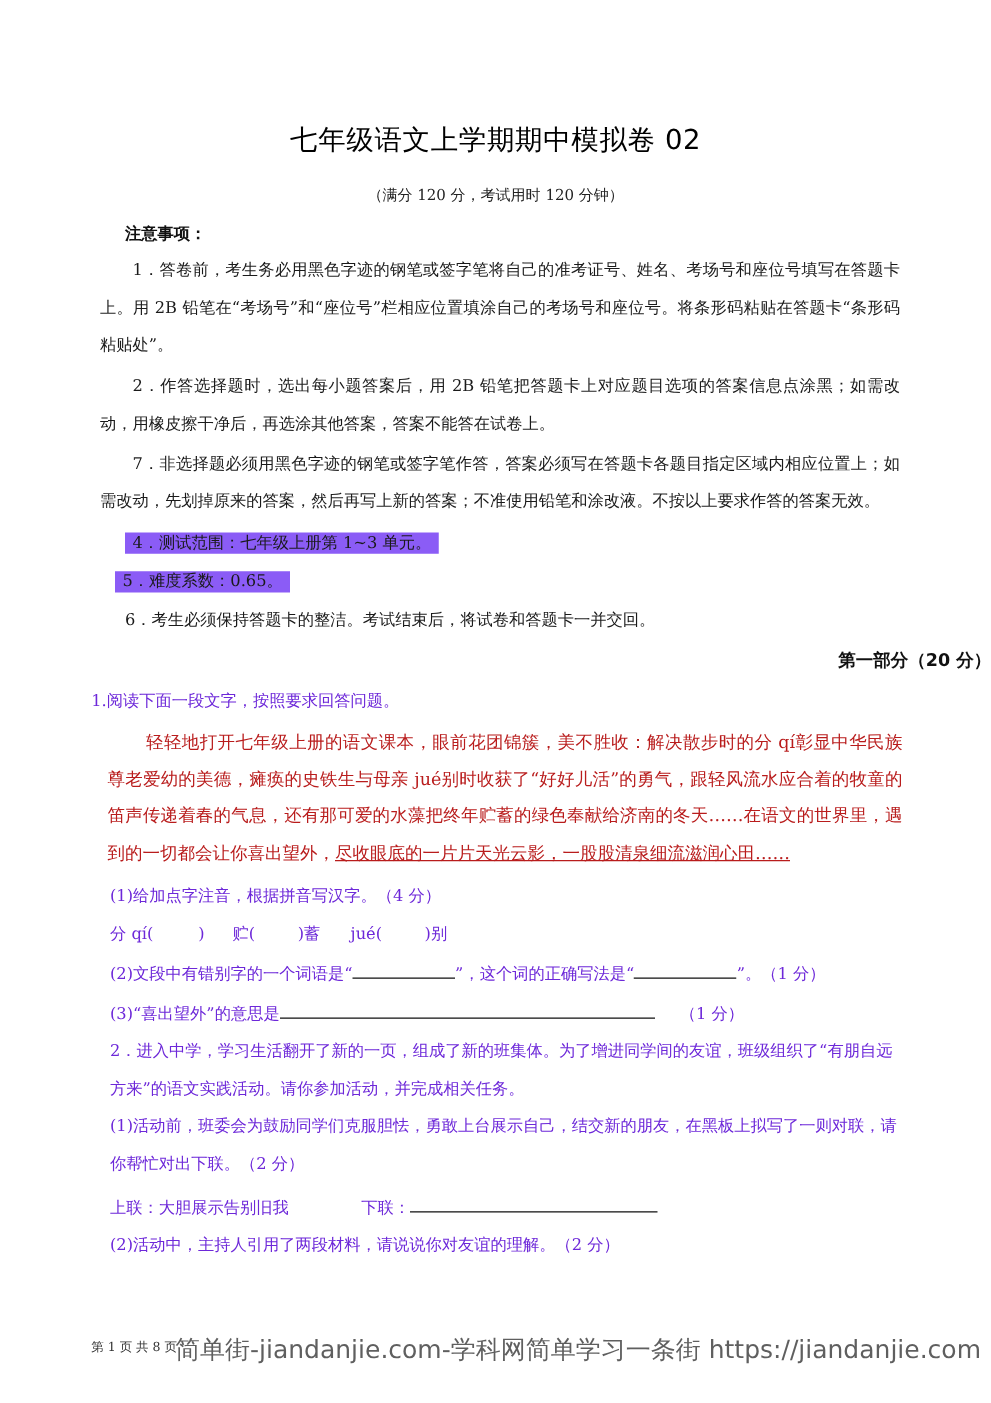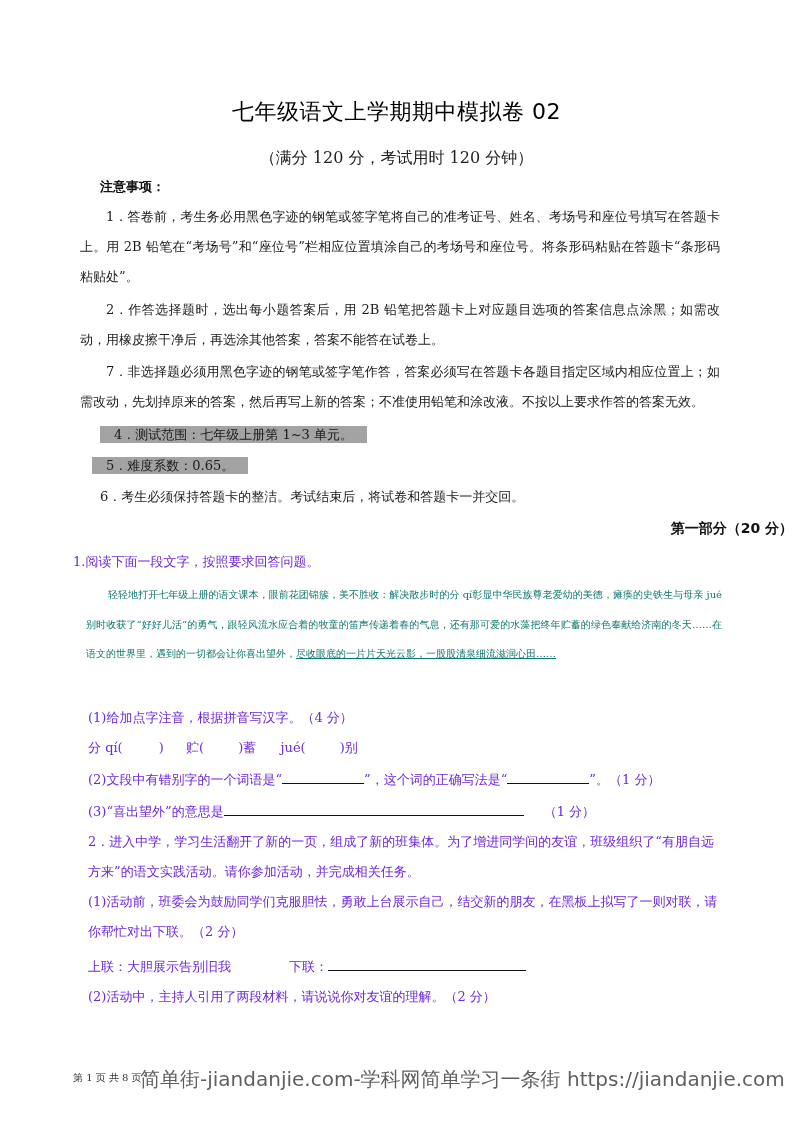--- a/index.html
+++ b/index.html
@@ -9,44 +9,44 @@
       color: #111;
     }
     .page { position: absolute; left: 0; top: 0; width: 793px; height: 1122px; }
     .title {
       position: absolute; top: 97px; left: 0; width: 793px; text-align: center;
       font-family: "DejaVu Sans", "Liberation Sans", sans-serif;
       font-size: 22px; font-weight: normal; letter-spacing: 0.5px; color: #000;
     }
     .subtitle {
       position: absolute; top: 148px; left: 0; width: 793px; text-align: center;
-      font-size: 16px; color: #222;
+      font-size: 12px; color: #222;
     }
     .notice-head {
       position: absolute; top: 178px; left: 100px;
       font-family: "DejaVu Sans", "Liberation Sans", sans-serif;
       font-size: 13px; font-weight: bold;
     }
     .para {
       position: absolute; left: 80px; width: 640px;
       font-size: 13px; line-height: 30px; color: #1a1a1a;
       text-align: justify;
     }
     .indent { text-indent: 2em; }
-    .hl { background: #a3a3a3; padding: 1px 14px; }
+    .hl { background: #8b5cf6; padding: 1px 6px; }
     .section-title {
       position: absolute; top: 520px; left: 0; width: 793px; text-align: right;
       font-family: "DejaVu Sans", "Liberation Sans", sans-serif;
       font-size: 14px; font-weight: bold;
     }
     .q { position: absolute; left: 73px; width: 650px; font-size: 13px; line-height: 30px; color: #6d28d9; }
     .passage {
       position: absolute; left: 86px; top: 580px; width: 636px;
-      font-size: 10px; line-height: 29.5px; text-indent: 2.2em; text-align: justify;
-      font-family: "DejaVu Serif", serif; color: #0f766e;
+      font-size: 14px; line-height: 29.5px; text-indent: 2.2em; text-align: justify;
+      font-family: "DejaVu Serif", serif; color: #b91c1c;
     }
     .ul { text-decoration: underline; }
     .blank { display: inline-block; border-bottom: 1px solid #111; height: 14px; vertical-align: baseline; }
     .footer {
       position: absolute; top: 1071px; left: 73px;
       font-size: 10px; color: #333;
     }
     .watermark {
       position: absolute; top: 1066px; left: 140px;
       font-family: "DejaVu Sans", "Liberation Sans", sans-serif;

